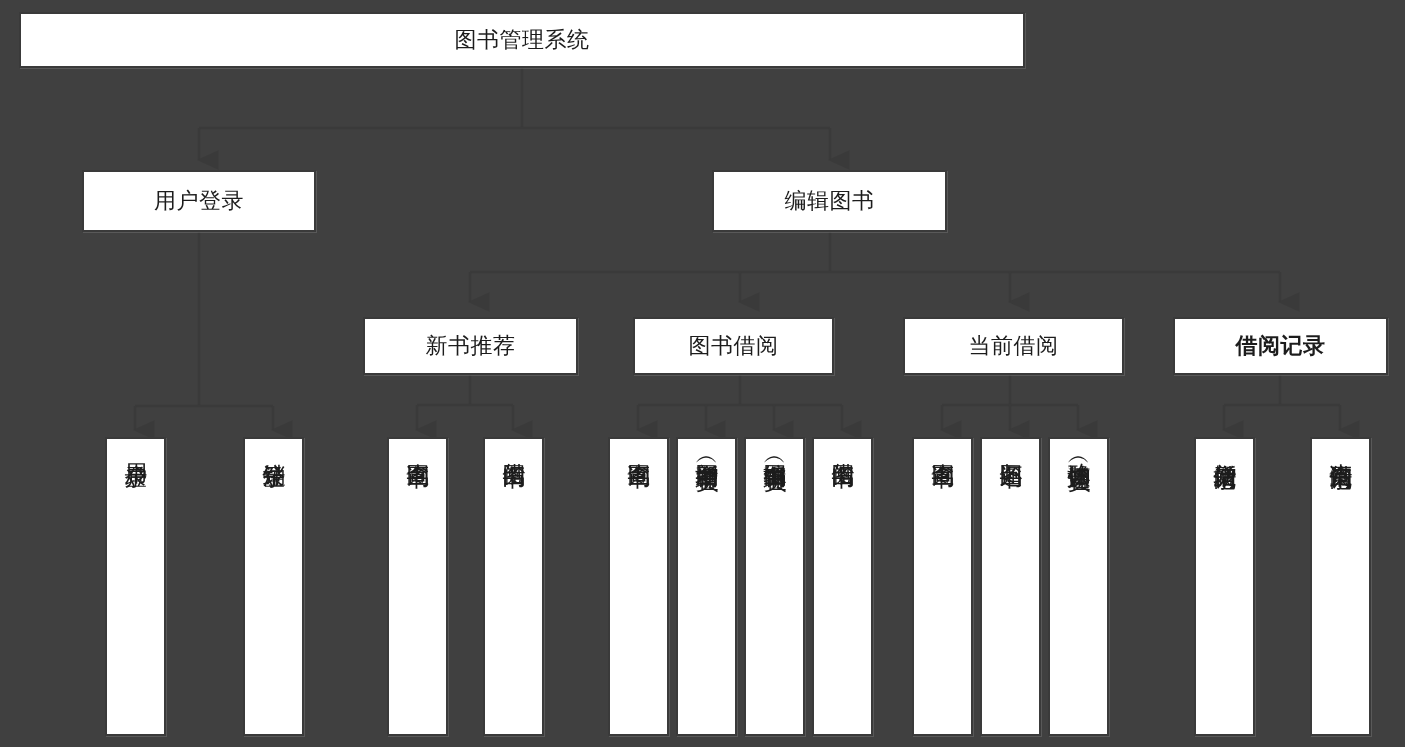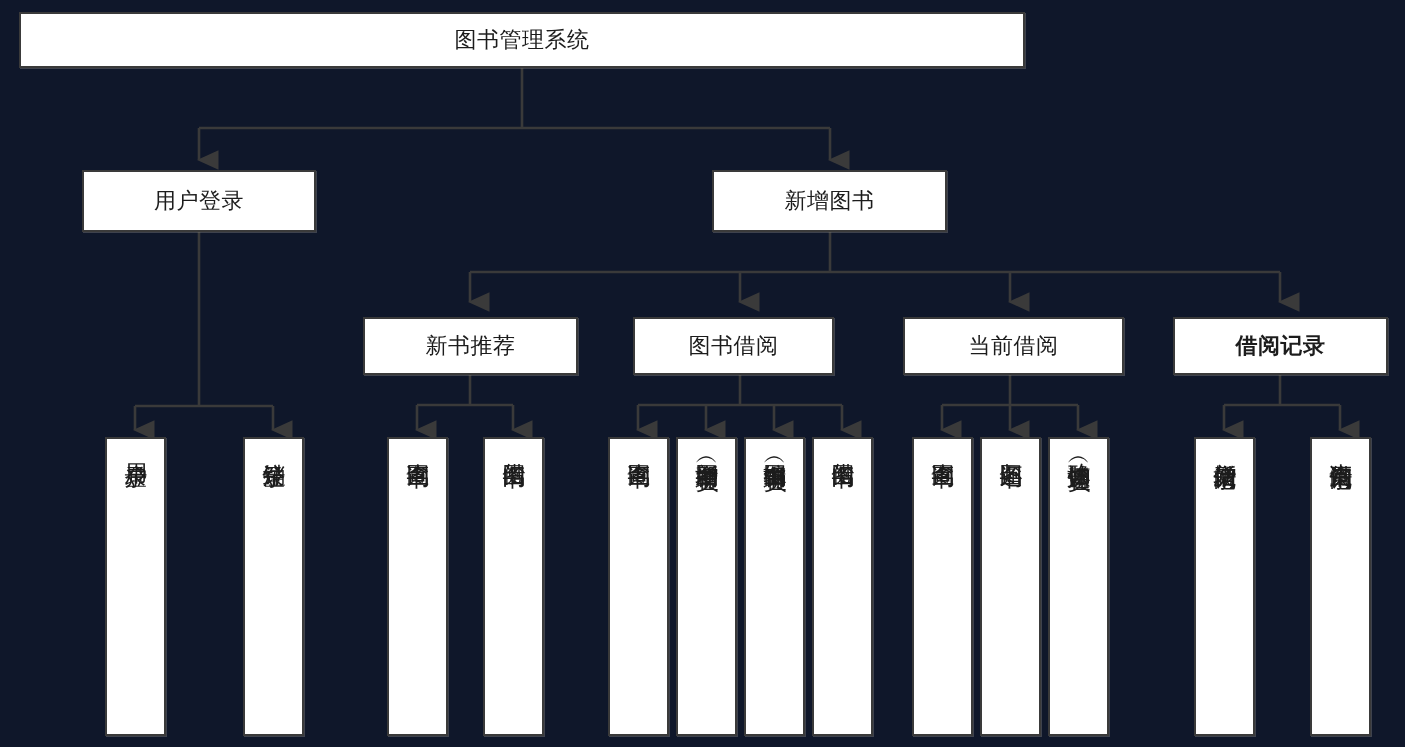--- a/index.html
+++ b/index.html
@@ -11,21 +11,21 @@
     width: 1405px;
     height: 747px;
     font-family: "Liberation Sans", "DejaVu Sans", sans-serif;
     color: #1a1a1a;
     overflow: hidden;
   }
   #canvas {
     position: relative;
     width: 1405px;
     height: 747px;
-    background: #0f172a;
+    background: #404040;
   }
   #edges {
     position: absolute;
     left: 0;
     top: 0;
     width: 1405px;
     height: 747px;
     pointer-events: none;
   }
   .node {
@@ -128,21 +128,21 @@
   </svg>
 
   <div class="node" style="left:19px; top:12px; width:1006px; height:56px;">
     <span class="label">图书管理系统</span>
   </div>
 
   <div class="node" style="left:82px; top:170px; width:234px; height:62px;">
     <span class="label">用户登录</span>
   </div>
   <div class="node" style="left:712px; top:170px; width:235px; height:62px;">
-    <span class="label">新增图书</span>
+    <span class="label">编辑图书</span>
   </div>
 
   <div class="node" style="left:363px; top:317px; width:215px; height:58px;">
     <span class="label">新书推荐</span>
   </div>
   <div class="node" style="left:633px; top:317px; width:201px; height:58px;">
     <span class="label">图书借阅</span>
   </div>
   <div class="node" style="left:903px; top:317px; width:221px; height:58px;">
     <span class="label">当前借阅</span>

